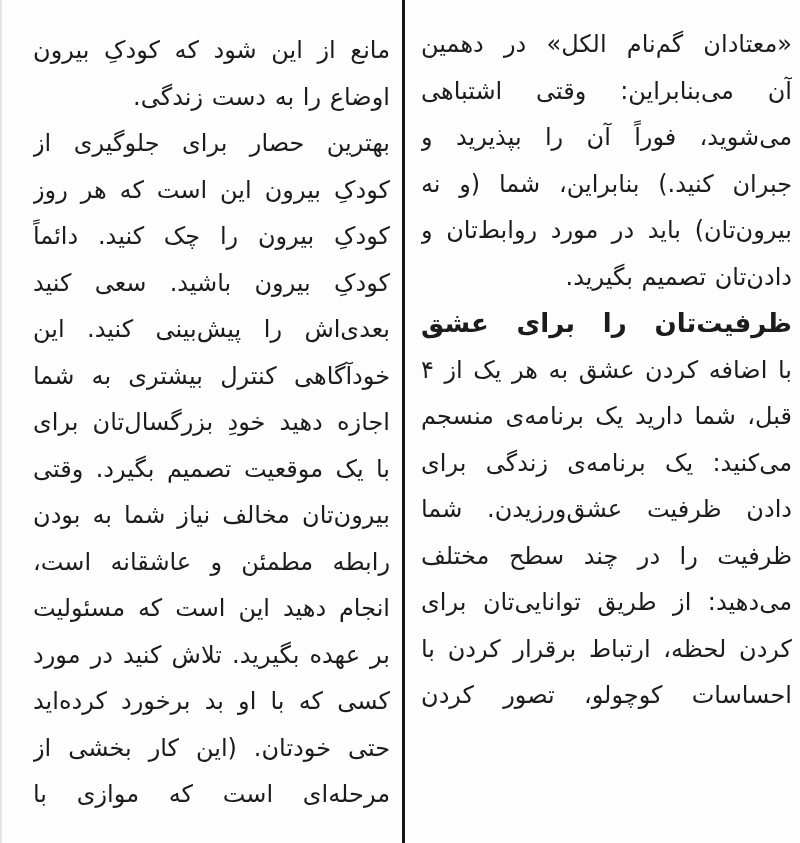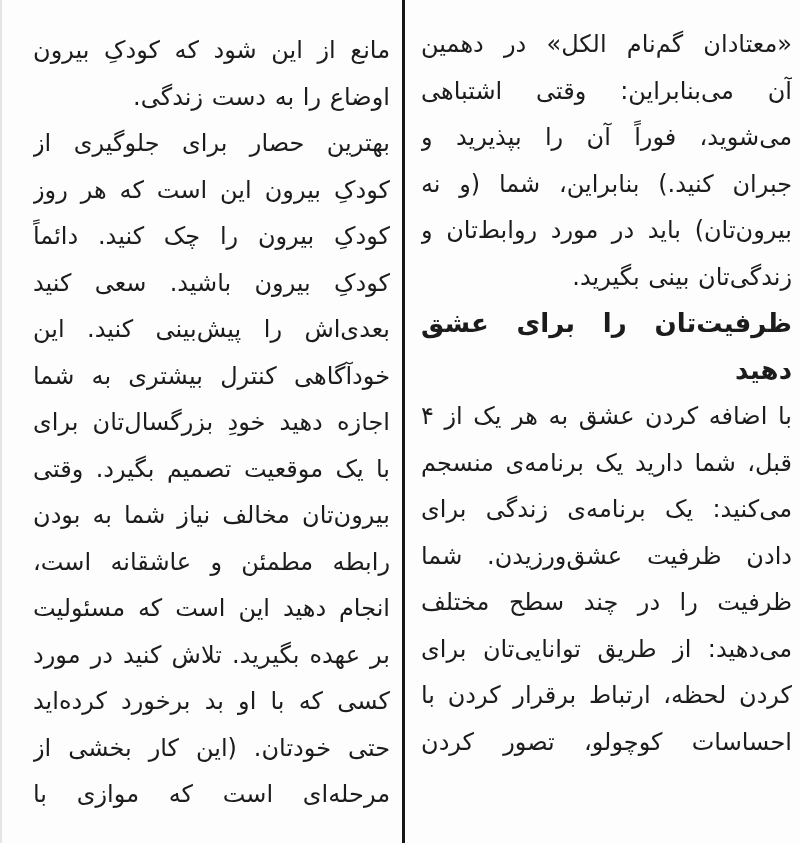--- a/index.html
+++ b/index.html
@@ -72,23 +72,22 @@
 <body>
 
 <div class="page" style="background: rgb(253, 253, 253);">
   <div class="scan-edge"></div>
   <div class="column column-right" style="color: rgb(28, 28, 28);">
       <div class="line justify">«معتادان گم‌نام الکل» در دهمین مرحله به</div>
       <div class="line justify">آن می‌بنابراین: وقتی اشتباهی مرتکب</div>
       <div class="line justify">می‌شوید، فوراً آن را بپذیرید و بلافاصله آن را</div>
       <div class="line justify">جبران کنید.) بنابراین، شما (و نه کودکِ</div>
       <div class="line justify">بیرون‌تان) باید در مورد روابط‌تان و در مورد</div>
-      <div class="line">زندگی‌تان بینی بگیرید.</div>
+      <div class="line">دادن‌تان تصمیم بگیرید.</div>
       <div class="line bold">ظرفیت‌تان را برای عشق افزایش</div>
-      <div class="line bold">دهید</div>
       <div class="line justify">با اضافه کردن عشق به هر یک از ۴ تمرین</div>
       <div class="line justify">قبل، شما دارید یک برنامه‌ی منسجم را خلق</div>
       <div class="line justify">می‌کنید: یک برنامه‌ی زندگی برای افزایش</div>
       <div class="line justify">دادن ظرفیت عشق‌ورزیدن. شما دارید این</div>
       <div class="line justify">ظرفیت را در چند سطح مختلف افزایش</div>
       <div class="line justify">می‌دهید: از طریق توانایی‌تان برای تجربه</div>
       <div class="line justify">کردن لحظه، ارتباط برقرار کردن با نیازها و</div>
       <div class="line justify">احساسات کوچولو، تصور کردن بالاترین</div>
     </div>
   <div class="divider" style="background: rgb(22, 22, 22);"></div>

